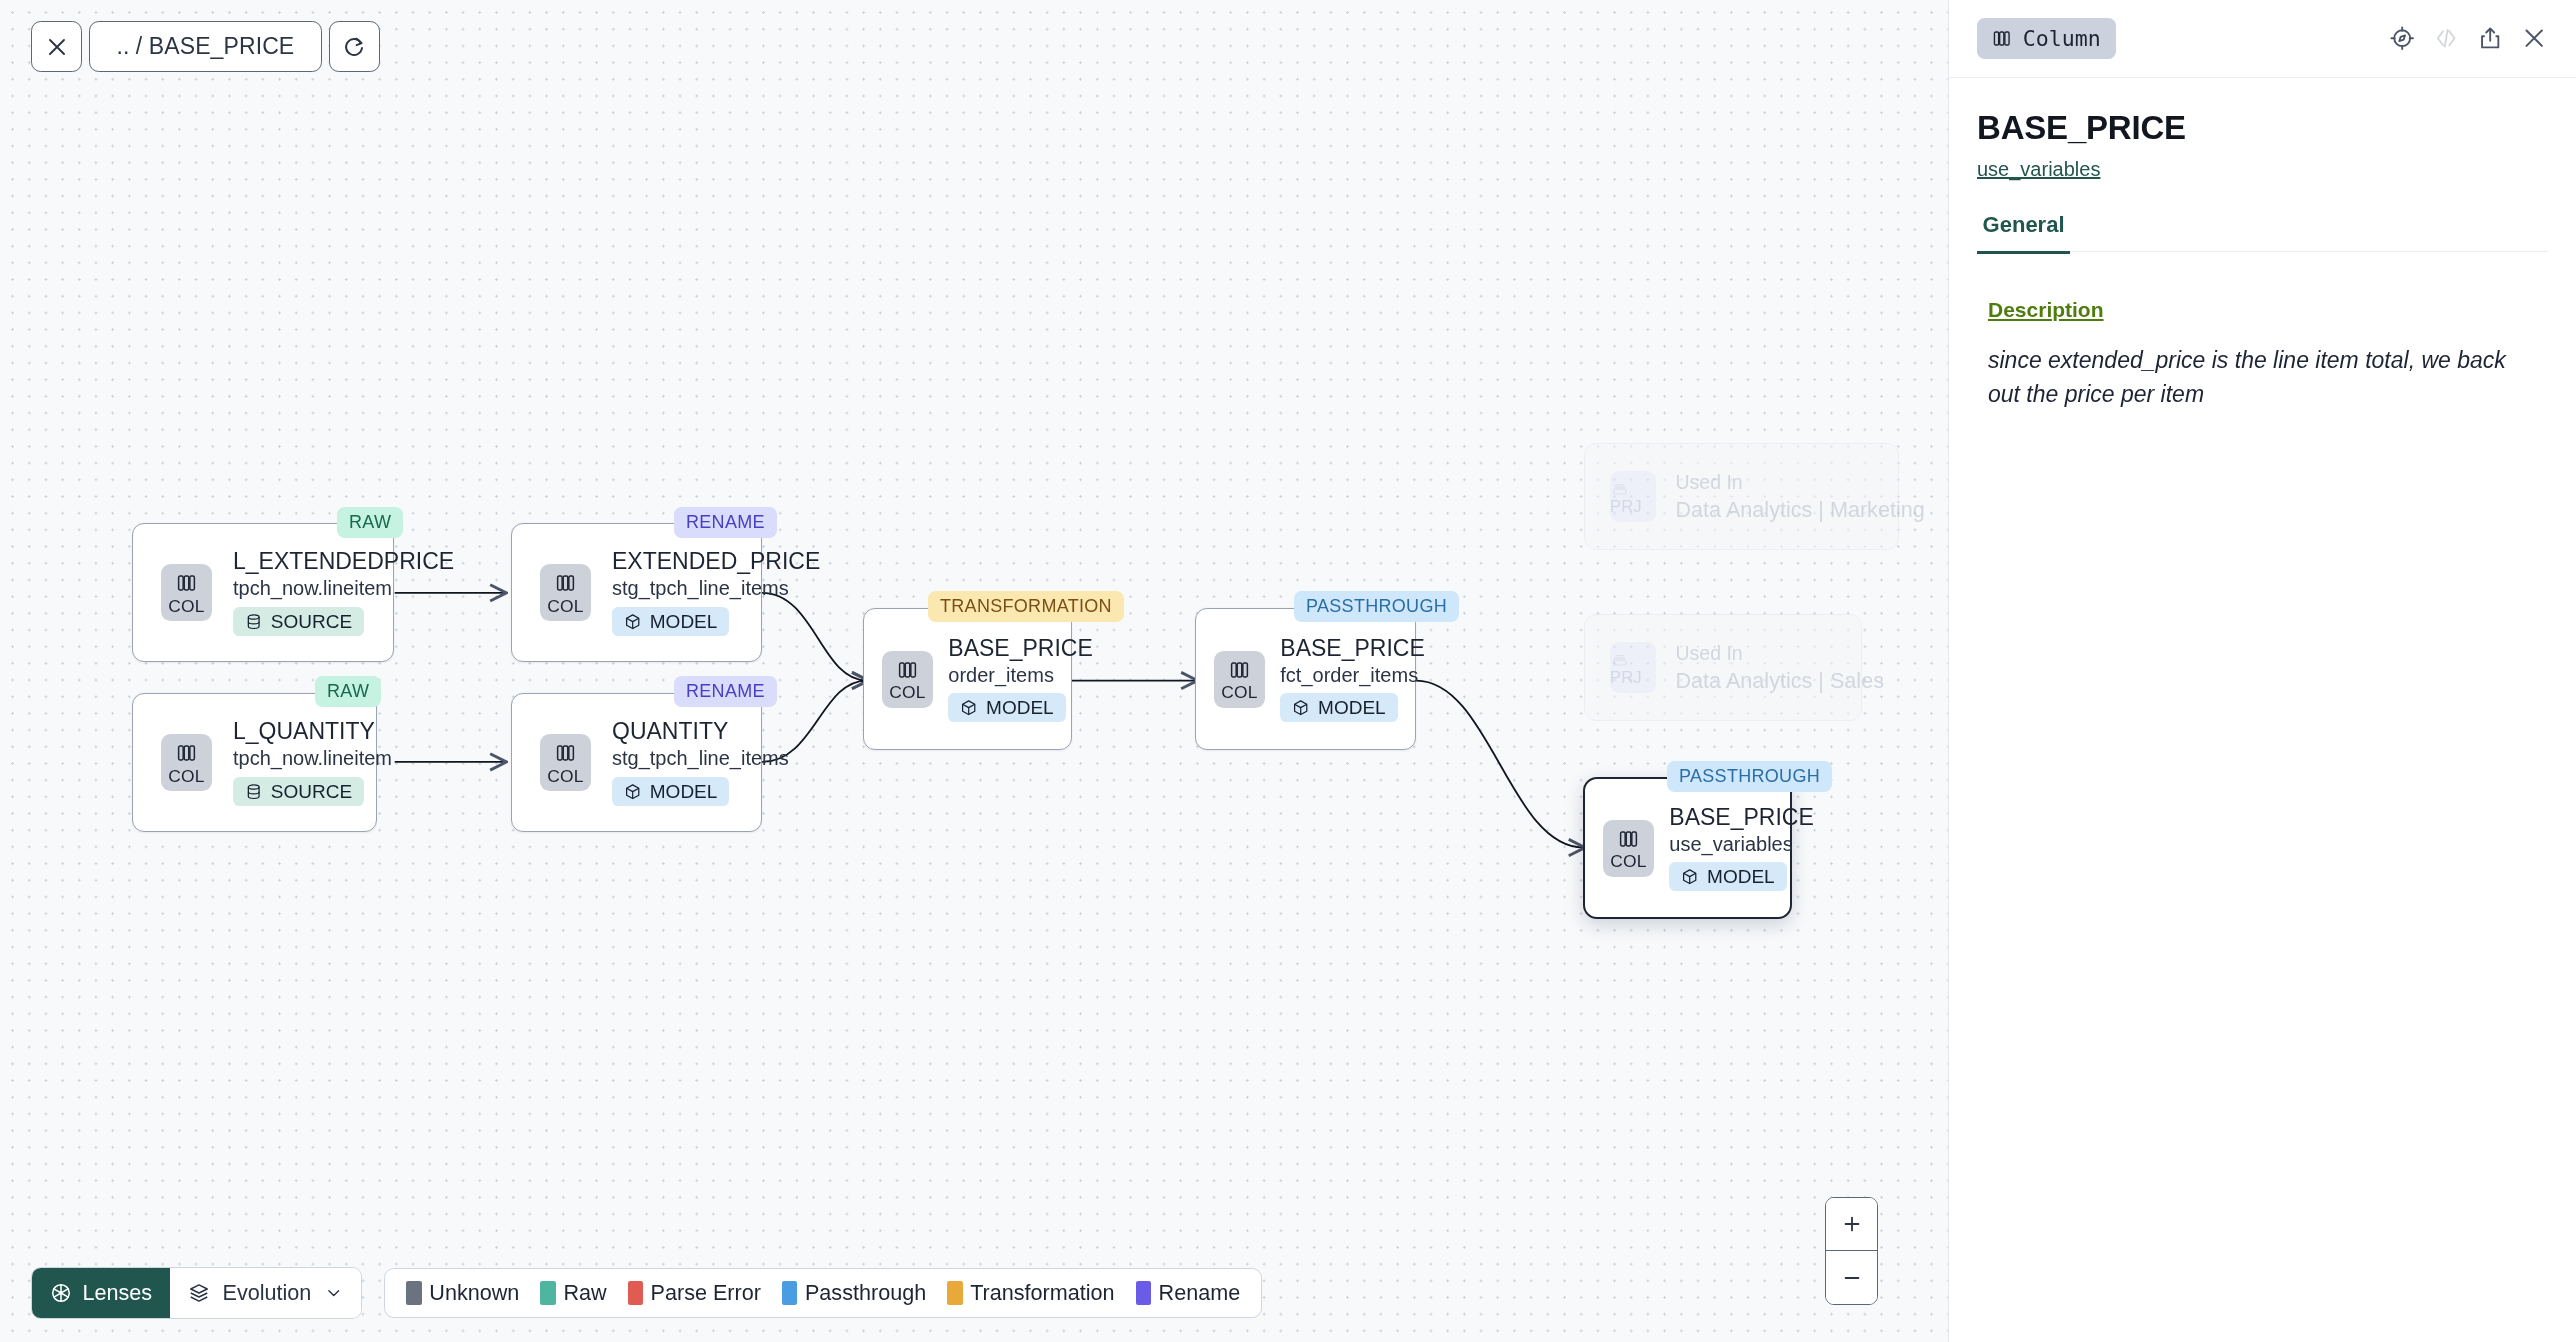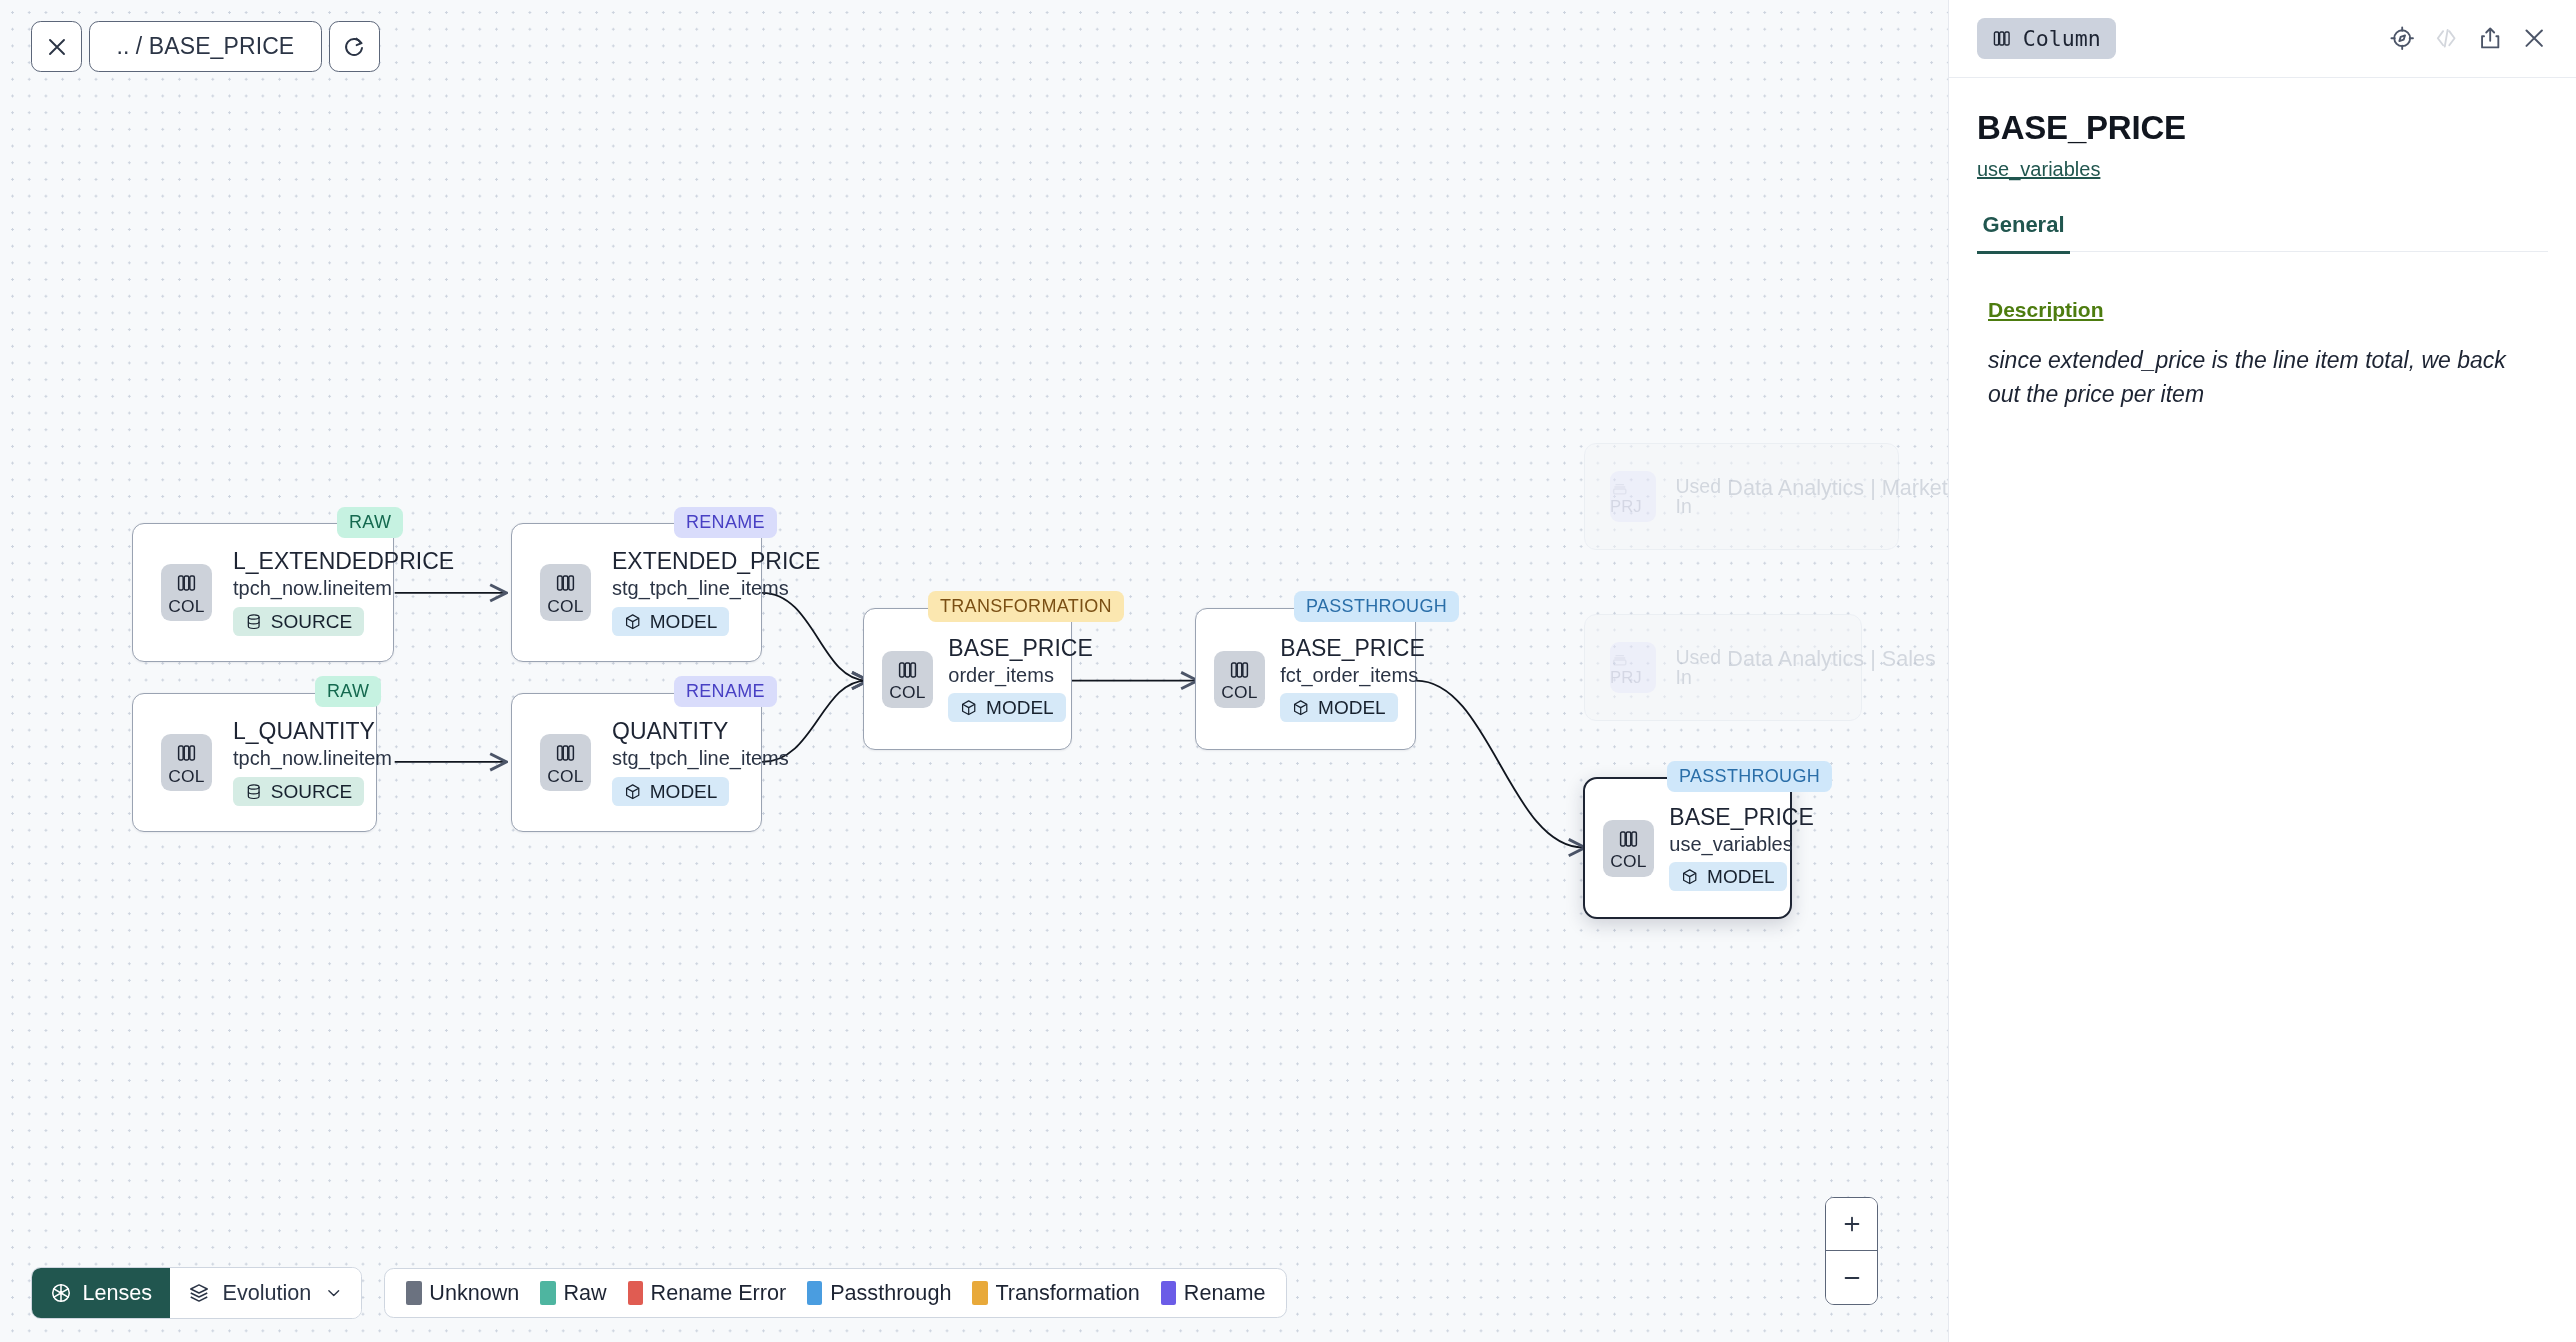--- a/index.html
+++ b/index.html
@@ -73,21 +73,21 @@
   .ghost{
     position:absolute;background:#f4f6f9;border:1.2px solid #e3e7ee;border-radius:12px;
     box-sizing:border-box;display:flex;align-items:center;opacity:.55;
   }
   .ghost .g-icon{
     width:46px;height:51px;border-radius:9px;background:#e6e7f8;
     display:flex;flex-direction:column;justify-content:center;
     flex:0 0 auto;margin-left:25px;gap:1.4px;
   }
   .ghost .g-icon .kind{font-size:16.7px;color:#b9bdd2;line-height:1;}
-  .ghost .g-body{display:flex;flex-direction:row;margin-left:19.5px;gap:6.3px;}
+  .ghost .g-body{display:flex;flex-direction:column;margin-left:19.5px;gap:6.3px;}
   .ghost .g-l1{font-size:19.5px;color:#b5bcc8;line-height:1;}
   .ghost .g-l2{font-size:21.6px;color:#b5bcc8;line-height:1;white-space:nowrap;}
 
   
   .bottombar{position:absolute;left:31px;bottom:24px;display:flex;align-items:center;gap:22px;z-index:40;}
   .lens-group{display:flex;border-radius:9.7px;overflow:hidden;border:1.1px solid #cfd6e0;height:50px;background:#fff;}
   .lens-btn{
     background:#21564f;color:#fff;display:flex;align-items:center;gap:10.4px;
     padding:0 18px;font-size:21.6px;cursor:pointer;
   }
@@ -417,21 +417,21 @@
         <div class="leg-item">
           <span class="swatch" style="background:#6b7280"></span>
           <span>Unknown</span>
         </div>
         <div class="leg-item">
           <span class="swatch" style="background:#4eb5a0"></span>
           <span>Raw</span>
         </div>
         <div class="leg-item">
           <span class="swatch" style="background:#e05c52"></span>
-          <span>Rename Error</span>
+          <span>Parse Error</span>
         </div>
         <div class="leg-item">
           <span class="swatch" style="background:#4a9de0"></span>
           <span>Passthrough</span>
         </div>
         <div class="leg-item">
           <span class="swatch" style="background:#e8a93a"></span>
           <span>Transformation</span>
         </div>
         <div class="leg-item">

